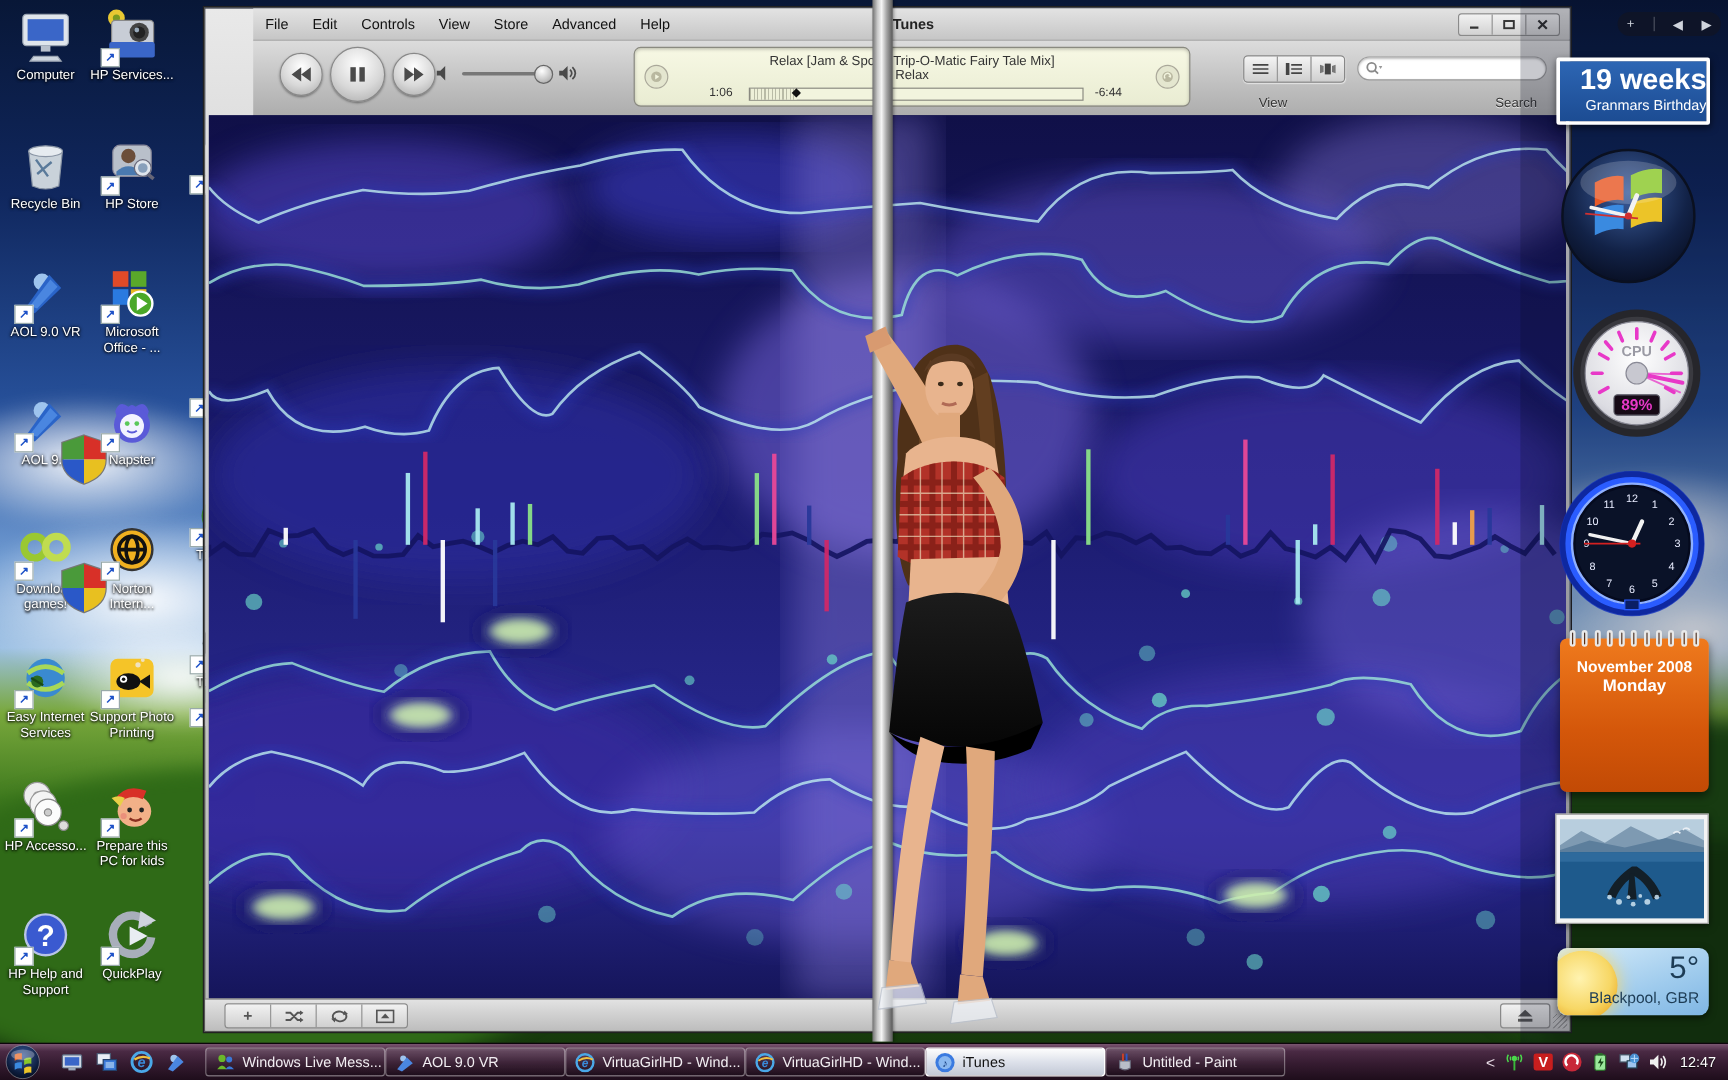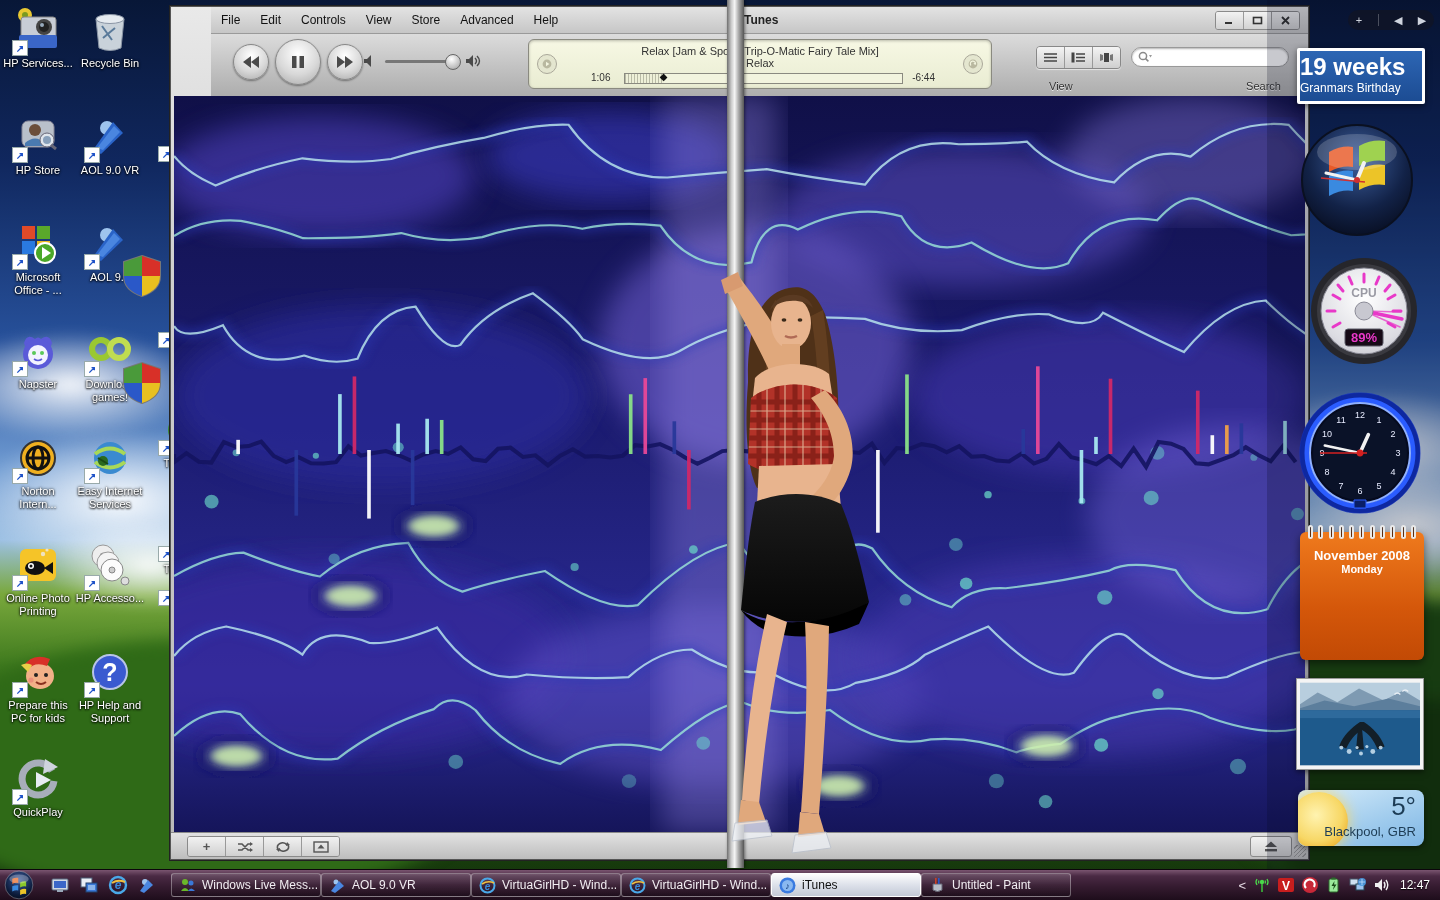--- a/index.html
+++ b/index.html
@@ -89,33 +89,33 @@
   
   #pole{position:absolute;left:727px;top:0;width:17px;height:868px;z-index:30;
     background:linear-gradient(90deg,#6f6f6f,#c9c9c9 25%,#f5f5f5 45%,#a5a5a5 70%,#565656);box-shadow:1px 0 3px rgba(0,0,0,.5);}
   #dancer{position:absolute;left:655px;top:270px;width:260px;height:600px;z-index:40;pointer-events:none;}
   
   #sidebar{position:absolute;right:0;top:0;width:173px;height:870px;z-index:45;background:rgba(5,10,30,.22);}
   .gadget-controls{position:absolute;right:6px;top:10px;width:86px;height:20px;border-radius:10px;
     background:rgba(20,20,30,.55);display:flex;align-items:center;justify-content:space-around;color:#cfd4dd;font-size:11px;}
   .gadget-controls .sep{width:1px;height:12px;background:rgba(255,255,255,.25);}
   #countdown{position:absolute;left:30px;top:48px;width:122px;height:50px;background:linear-gradient(#2d66b4,#1c4c93);
-    border:3px solid #fff;border-radius:2px;color:#fff;text-align:left;box-shadow:0 2px 6px rgba(0,0,0,.5);}
+    border:3px solid #fff;border-radius:2px;color:#fff;text-align:right;box-shadow:0 2px 6px rgba(0,0,0,.5);}
   #countdown .big{font-size:24px;font-weight:bold;margin-top:2px;}
   #countdown .small{font-size:12px;}
   #winclock{position:absolute;left:32px;top:122px;width:116px;height:116px;}
   #cpu-gauge{position:absolute;left:42px;top:255px;width:110px;height:112px;}
   #neonclock{position:absolute;left:30px;top:390px;width:126px;height:126px;}
   #calendar{position:absolute;left:33px;top:532px;width:124px;height:128px;border-radius:6px;
     background:linear-gradient(#ef7a1d,#d4570a 60%,#c24a05);box-shadow:0 3px 8px rgba(0,0,0,.5);color:#fff;text-align:center;}
   #calendar .rings{position:absolute;left:4px;right:4px;top:-7px;height:16px;display:flex;justify-content:space-between;padding:0 4px;}
   #calendar .ring{width:5px;height:14px;border:2px solid #e8e8e8;border-radius:3px;background:rgba(60,25,5,.8);box-sizing:border-box;}
   #calendar .my{margin-top:16px;font-size:13px;font-weight:bold;}
   #calendar .day{font-size:56px;font-weight:bold;line-height:58px;}
-  #calendar .wd{font-size:11px;font-weight:bold;}
+  #calendar .wd{font-size:14px;font-weight:bold;}
   #photo-gadget{position:absolute;left:29px;top:678px;width:128px;height:92px;background:#f4f4f4;border:1px solid #999;
     box-shadow:0 2px 6px rgba(0,0,0,.5);padding:3px;box-sizing:border-box;}
   #photo-gadget svg{width:100%;height:100%;display:block;}
   #weather{position:absolute;left:31px;top:790px;width:126px;height:56px;border-radius:8px;overflow:hidden;
     background:linear-gradient(160deg,#d6ecfa,#9fcbed 60%,#7fb6e4);box-shadow:0 2px 6px rgba(0,0,0,.5);}
   #weather .sun{position:absolute;left:-8px;top:2px;width:58px;height:58px;border-radius:50%;
     background:radial-gradient(circle at 45% 40%,#fff3b0,#f7d765 55%,#efb93a 75%,rgba(239,185,58,0));box-shadow:0 0 14px #f7d765;}
   #weather .temp{position:absolute;right:8px;top:1px;font-size:26px;color:#1d3c55;}
   #weather .loc{position:absolute;right:8px;bottom:7px;font-size:13px;color:#1d3c55;}
   
@@ -153,20 +153,31 @@
     <div class="cloud" style="left:1290px;top:470px;width:240px;height:110px;"></div>
     <div class="hill" style="left:-100px;top:640px;width:600px;height:260px;background:#2f6a17;"></div>
     <div class="hill" style="left:1200px;top:600px;width:420px;height:300px;background:#1d4a0e;"></div>
     <div class="hill" style="left:1280px;top:700px;width:300px;height:260px;background:#153808;"></div>
   </div>
 
   <div id="desktop-icons">
       <div class="dicon">
         <div class="art">
           <svg viewBox="0 0 48 48">
+            <rect x="5" y="6" width="38" height="26" rx="3" fill="#dfe5ec" stroke="#9aa4b2"></rect>
+            <rect x="9" y="10" width="30" height="18" fill="#3a66c8"></rect>
+            <rect x="20" y="32" width="8" height="5" fill="#b8c0cc"></rect>
+            <path d="M14 41 h20 l3 4 h-26 Z" fill="#cdd5df" stroke="#9aa4b2"></path>
+          </svg>
+        </div>
+        <div class="lbl">Computer</div>
+      </div>
+      <div class="dicon">
+        <div class="art">
+          <svg viewBox="0 0 48 48">
             <circle cx="11" cy="9" r="7" fill="#e8c832"></circle>
             <circle cx="11" cy="9" r="3" fill="#7a9a20"></circle>
             <rect x="7" y="11" width="35" height="21" rx="3" fill="#c8cdd6" stroke="#888"></rect>
             <circle cx="30" cy="21" r="8" fill="#444"></circle>
             <circle cx="30" cy="21" r="5" fill="#222"></circle>
             <circle cx="28" cy="19" r="2" fill="#99aabb"></circle>
             <rect x="5" y="29" width="38" height="13" rx="2" fill="#3a66c8"></rect>
           </svg>
           <span class="shortcut">↗</span>
         </div>
@@ -304,21 +315,21 @@
             <rect x="6" y="8" width="36" height="32" rx="6" fill="#f5c428"></rect>
             <ellipse cx="21" cy="27" rx="10" ry="7" fill="#111"></ellipse>
             <path d="M30 27 l9 -6 v12 Z" fill="#111"></path>
             <circle cx="17" cy="25" r="3" fill="#fff"></circle>
             <circle cx="17" cy="25" r="1.5" fill="#111"></circle>
             <circle cx="29" cy="13" r="2.2" fill="#efe2c0"></circle>
             <circle cx="33" cy="9" r="1.6" fill="#efe2c0"></circle>
           </svg>
           <span class="shortcut">↗</span>
         </div>
-        <div class="lbl">Online Photo Printing</div>
+        <div class="lbl">Support Photo Printing</div>
       </div>
       <div class="dicon">
         <div class="art">
           <svg viewBox="0 0 48 48">
             <circle cx="17" cy="15" r="11" fill="#eee" stroke="#999"></circle>
             <circle cx="17" cy="15" r="3" fill="#ccc" stroke="#999"></circle>
             <circle cx="22" cy="22" r="11" fill="#f4f4f4" stroke="#999"></circle>
             <circle cx="26" cy="29" r="11" fill="#fcfcfc" stroke="#888"></circle>
             <circle cx="26" cy="29" r="3" fill="#ccc" stroke="#888"></circle>
             <circle cx="39" cy="40" r="4" fill="#ddd" stroke="#888"></circle>

